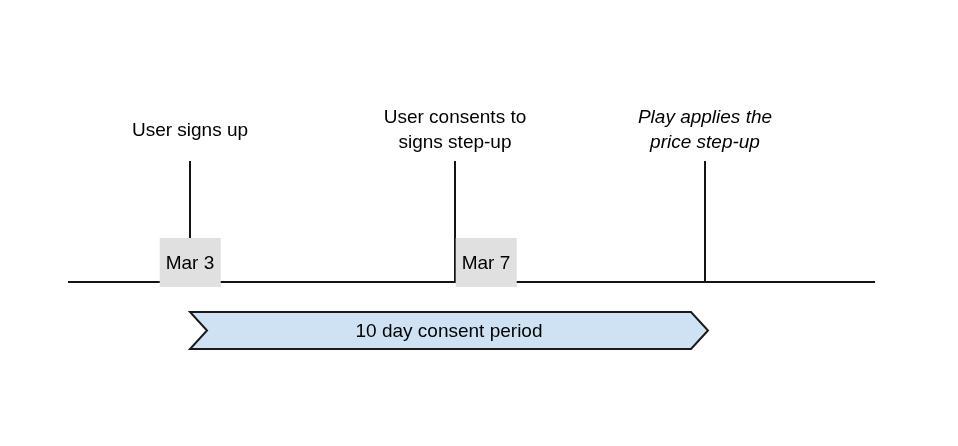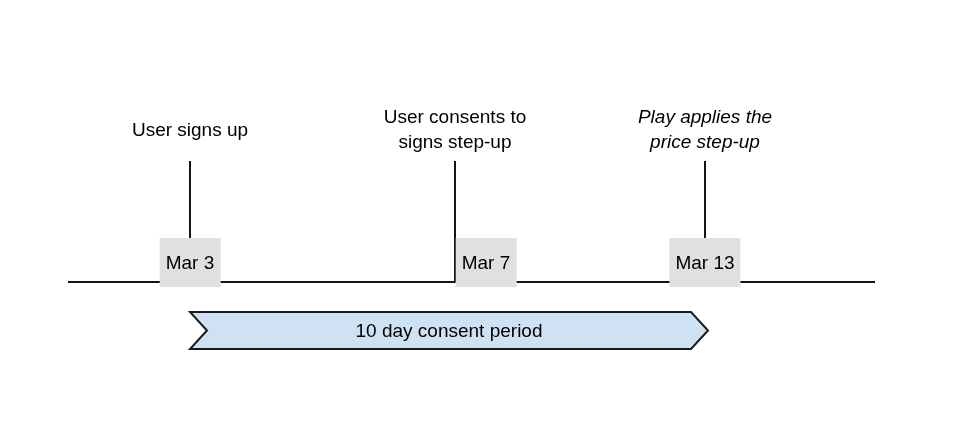--- a/index.html
+++ b/index.html
@@ -79,20 +79,19 @@
   <div class="event-date" style="left:190px;">Mar 3</div>
 
   <div class="event-label" style="left:455px;">User consents to
 signs step-up</div>
   <div class="event-line" style="left:454px;"></div>
   <div class="event-date" style="left:455px;margin-left:31px;">Mar 7</div>
 
   <div class="event-label" style="left:705px;font-style:italic;">Play applies the
 price step-up</div>
   <div class="event-line" style="left:704px;"></div>
-  <div class="event-date" style="left:705px;">Mar 13</div>
 
   <svg class="period-banner" width="524" height="42" viewBox="0 0 524 42">
     <polygon points="2,2 503,2 520,20.5 503,39 2,39 19,20.5" stroke="#1a1a1a" stroke-width="2" stroke-linejoin="miter" fill="#cfe2f3"></polygon>
     <text x="261" y="27" text-anchor="middle">10 day consent period</text>
   </svg>
 
 </div>
 
 </body></html>

